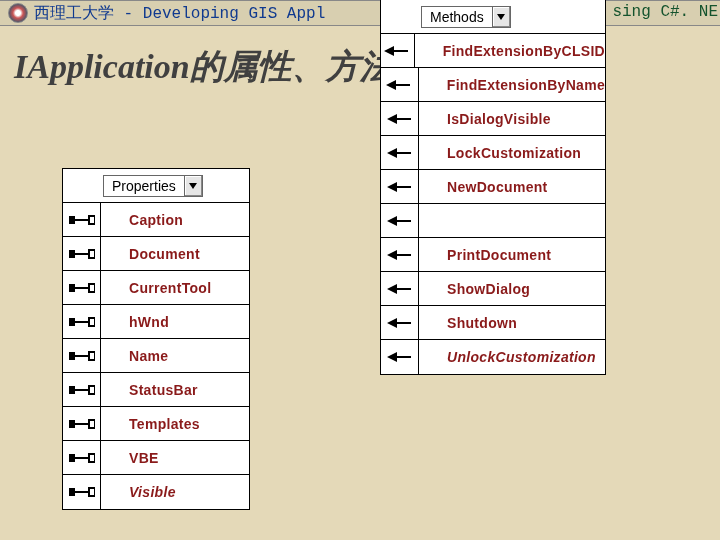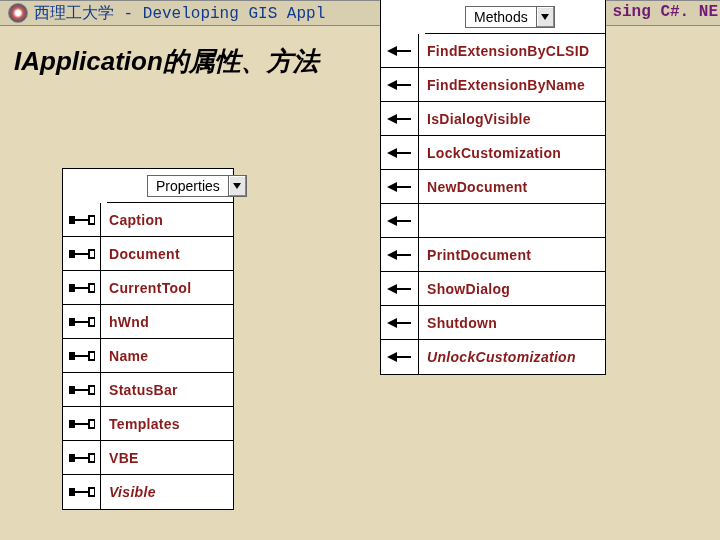--- a/index.html
+++ b/index.html
@@ -25,34 +25,34 @@
     }
     .logo {
       width: 20px; height: 20px;
       border-radius: 50%;
       background: radial-gradient(circle at 50% 50%, #fff 20%, #c55 40%, #556 70%);
       border: 1px solid #888;
       margin-right: 6px;
       flex-shrink: 0;
     }
     .subtitle {
-      font-family: Liberation Sans, sans-serif;
+      font-family: Liberation Serif, serif;
       font-style: italic;
-      font-size: 26px;
+      font-size: 34px;
       font-weight: bold;
-      color: #000000;
+      color: #404040;
       padding: 18px 6px 8px 14px;
     }
 
     
     .props-box {
       position: absolute;
       left: 62px;
       top: 168px;
-      width: 172px;
+      width: 188px;
       background: #fff;
       border: 1px solid #000;
     }
     
     .meth-box {
       position: absolute;
       left: 380px;
       top: 0px;
       width: 226px;
       background: #fff;
@@ -60,21 +60,20 @@
       border-top: none;
     }
     .sel-row {
       border-bottom: 1px solid #000;
       display: flex;
       align-items: center;
       height: 34px;
       padding: 0 20px 0 40px;
       background: #fff;
       gap: 4px;
-      margin-left: 44px;
     }
     .sel-box {
       display: inline-flex;
       align-items: center;
       font-family: Arial, sans-serif;
       font-size: 14px;
       border: 1px solid #666;
       background: #fff;
       height: 22px;
     }
@@ -86,20 +85,21 @@
       display: flex; align-items: center; justify-content: center;
       box-shadow: inset -1px -1px 0 #888, inset 1px 1px 0 #fff;
     }
     .sel-btn svg { display:block; }
     .row {
       border-bottom: 1px solid #000;
       height: 34px;
       display: flex;
       align-items: center;
       background: #fff;
+      gap: 20px;
     }
     .row:last-child { border-bottom: none; font-style: italic; }
     .icon-cell {
       width: 38px;
       height: 100%;
       border-right: 1px solid #000;
       display: flex;
       align-items: center;
       justify-content: center;
     }
@@ -111,23 +111,22 @@
       font-weight: bold;
       letter-spacing: 0.3px;
     }
     
     .title-right {
       position: absolute;
       right: 2px;
       top: 3px;
       font-family: "Courier New", monospace;
       font-size: 16px;
-      color: #701a75;
+      color: #14532d;
       white-space: nowrap;
-      font-weight: bold;
     }
   </style>
 </head>
 <body>
 
 <div class="top-bar">
   <div class="logo"></div>
   <span>西理工大学 - Developing GIS Appl</span>
 </div>
 <div class="title-right">sing C#. NE</div>

